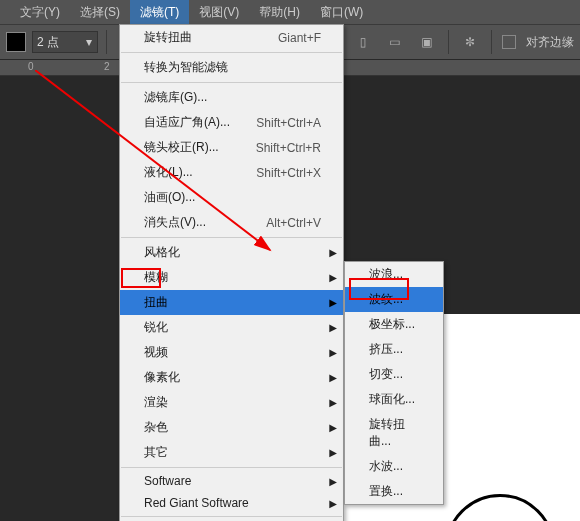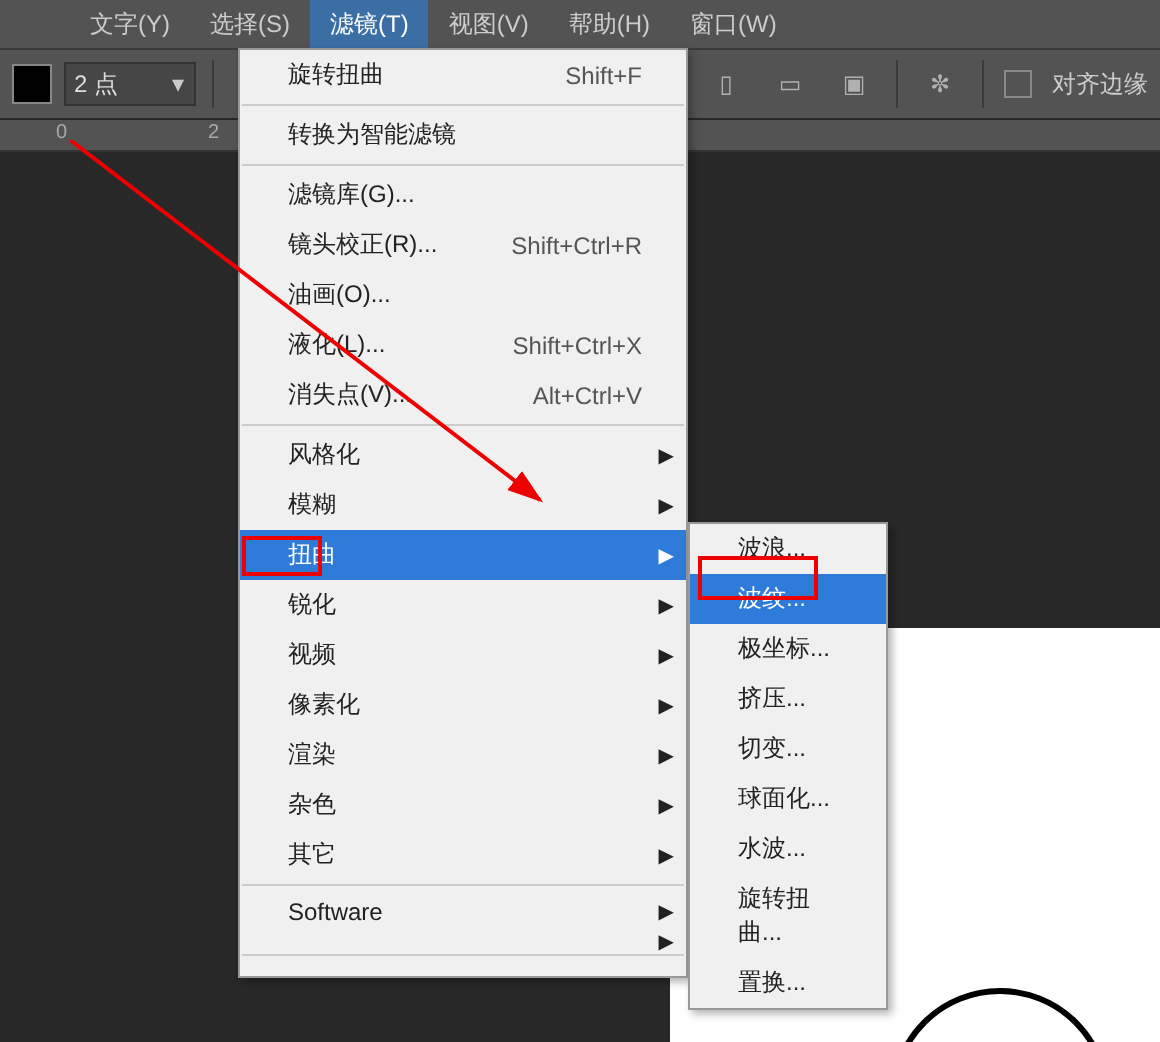--- a/index.html
+++ b/index.html
@@ -1,17 +1,17 @@
 <!DOCTYPE html>
 <html><head>
 <meta charset="utf-8">
 <style>
 *{margin:0;padding:0;box-sizing:border-box;font-family:"Microsoft YaHei",sans-serif;font-size:12px;}
 body{width:580px;height:521px;background:#535353;overflow:hidden;position:relative;}
-.menubar{height:24px;background:#535353;display:flex;align-items:center;padding-left:10px;margin-left:25px;}
+.menubar{height:24px;background:#535353;display:flex;align-items:center;padding-left:10px;}
 .menubar-item{color:#ccc;padding:4px 10px;cursor:pointer;}
 .menubar-item.active{background:#3a6ea5;color:#fff;}
 .toolbar{height:36px;background:#535353;border-top:1px solid #3a3a3a;border-bottom:1px solid #282828;display:flex;align-items:center;padding:0 6px;gap:6px;}
 .swatch{width:20px;height:20px;background:#000;border:1px solid #888;}
 .dropdown{display:flex;align-items:center;background:#464646;border:1px solid #333;height:22px;}
 .dropdown input{width:48px;background:transparent;border:none;color:#ddd;padding:0 4px;outline:none;}
 .dropdown .arrow{width:16px;text-align:center;color:#ccc;}
 .tool-btn{width:26px;height:26px;color:#b0b0b0;display:flex;align-items:center;justify-content:center;}
 .tool-sep{width:1px;height:24px;background:#3a3a3a;margin:0 2px;}
 .checkbox{width:14px;height:14px;border:1px solid #888;margin-left:2px;}
@@ -19,21 +19,21 @@
 .ruler-h{height:16px;background:#535353;border-bottom:1px solid #333;position:relative;}
 .ruler-h .num{position:absolute;top:1px;color:#aaa;font-size:10px;}
 .canvas-area{position:absolute;left:0;top:76px;right:0;bottom:0;background:#282828;}
 .white-doc{position:absolute;left:335px;top:238px;width:260px;height:260px;background:#fff;}
 .circle{position:absolute;right:40px;bottom:-30px;width:110px;height:110px;border:3px solid #000;border-radius:50%;}
 .menu{position:absolute;background:#f0f0f0;border:1px solid #999;box-shadow:2px 2px 4px rgba(0,0,0,.3);}
 .menu-main{left:119px;top:24px;width:225px;}
 .menu-sub{left:344px;top:261px;width:100px;}
 .menu-sep{height:1px;background:#ccc;margin:2px 1px;}
 .menu-item{display:flex;align-items:center;padding:4px 22px 4px 24px;color:#222;position:relative;cursor:default;}
-.menu-item.selected{background:#2f7bd9;color:#ffffff;}
+.menu-item.selected{background:#2f7bd9;color:#000000;}
 .menu-item .shortcut{margin-left:auto;color:#555;}
 .menu-item .sub-arrow{position:absolute;right:6px;font-size:10px;}
 .redbox{position:absolute;border:2px solid #e00;pointer-events:none;}
 .arrow-svg{position:absolute;left:35px;top:70px;pointer-events:none;}
 </style>
 </head>
 <body>
 
 <div class="menubar">
   <div class="menubar-item">文字(Y)</div>
@@ -70,44 +70,48 @@
 
 <div class="canvas-area">
   <div class="white-doc">
     <div class="circle"></div>
   </div>
 </div>
 
 <div class="menu menu-main">
   <div class="menu-item">
     <span>旋转扭曲</span>
-    <span class="shortcut">Shift+F</span>
+    <span class="shortcut">Giant+F</span>
   </div>
   <div class="menu-sep"></div>
   <div class="menu-item">
     <span>转换为智能滤镜</span>
   </div>
   <div class="menu-sep"></div>
   <div class="menu-item">
       <span>滤镜库(G)...</span>
       <span class="shortcut"></span>
     </div>
   <div class="menu-item">
+      <span>自适应广角(A)...</span>
+      <span class="shortcut">Shift+Ctrl+A</span>
+    </div>
+  <div class="menu-item">
       <span>镜头校正(R)...</span>
       <span class="shortcut">Shift+Ctrl+R</span>
     </div>
   <div class="menu-item">
+      <span>液化(L)...</span>
+      <span class="shortcut">Shift+Ctrl+X</span>
+    </div>
+  <div class="menu-item">
       <span>油画(O)...</span>
       <span class="shortcut"></span>
     </div>
   <div class="menu-item">
-      <span>液化(L)...</span>
-      <span class="shortcut">Shift+Ctrl+X</span>
-    </div>
-  <div class="menu-item">
       <span>消失点(V)...</span>
       <span class="shortcut">Alt+Ctrl+V</span>
     </div>
   <div class="menu-sep"></div>
   <div class="menu-item">
       <span>风格化</span>
       <span class="sub-arrow">▶</span>
     </div>
   <div class="menu-item">
       <span>模糊</span>
@@ -140,20 +144,21 @@
   <div class="menu-item">
       <span>其它</span>
       <span class="sub-arrow">▶</span>
     </div>
   <div class="menu-sep"></div>
   <div class="menu-item">
       <span>Software</span>
       <span class="sub-arrow">▶</span>
     </div>
   <div class="menu-item">
+      <span>Red Giant Software</span>
       <span class="sub-arrow">▶</span>
     </div>
   <div class="menu-sep"></div>
   <div class="menu-item"></div>
 </div>
 
 <div class="menu menu-sub">
   <div class="menu-item">
       <span>波浪...</span>
     </div>
@@ -166,24 +171,24 @@
   <div class="menu-item">
       <span>挤压...</span>
     </div>
   <div class="menu-item">
       <span>切变...</span>
     </div>
   <div class="menu-item">
       <span>球面化...</span>
     </div>
   <div class="menu-item">
+      <span>旋转扭曲...</span>
+    </div>
+  <div class="menu-item">
       <span>水波...</span>
-    </div>
-  <div class="menu-item">
-      <span>旋转扭曲...</span>
     </div>
   <div class="menu-item">
       <span>置换...</span>
     </div>
 </div>
 
 <div class="redbox" style="left:121px;top:268px;width:40px;height:20px"></div>
 <div class="redbox" style="left:349px;top:278px;width:60px;height:22px"></div>
 
 <svg class="arrow-svg" width="260" height="200">

